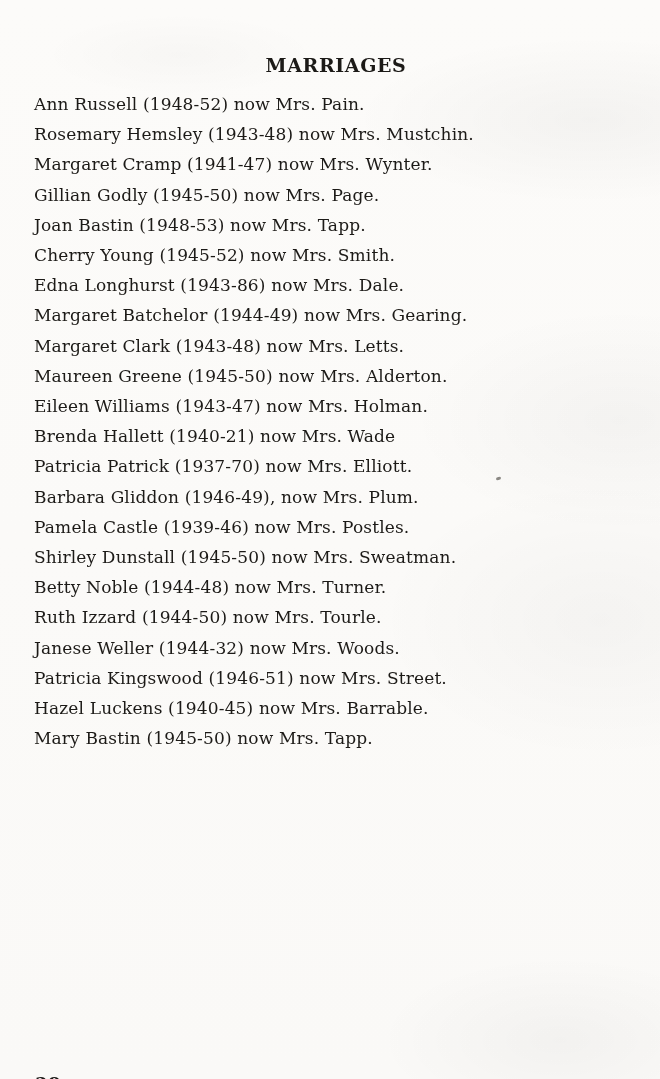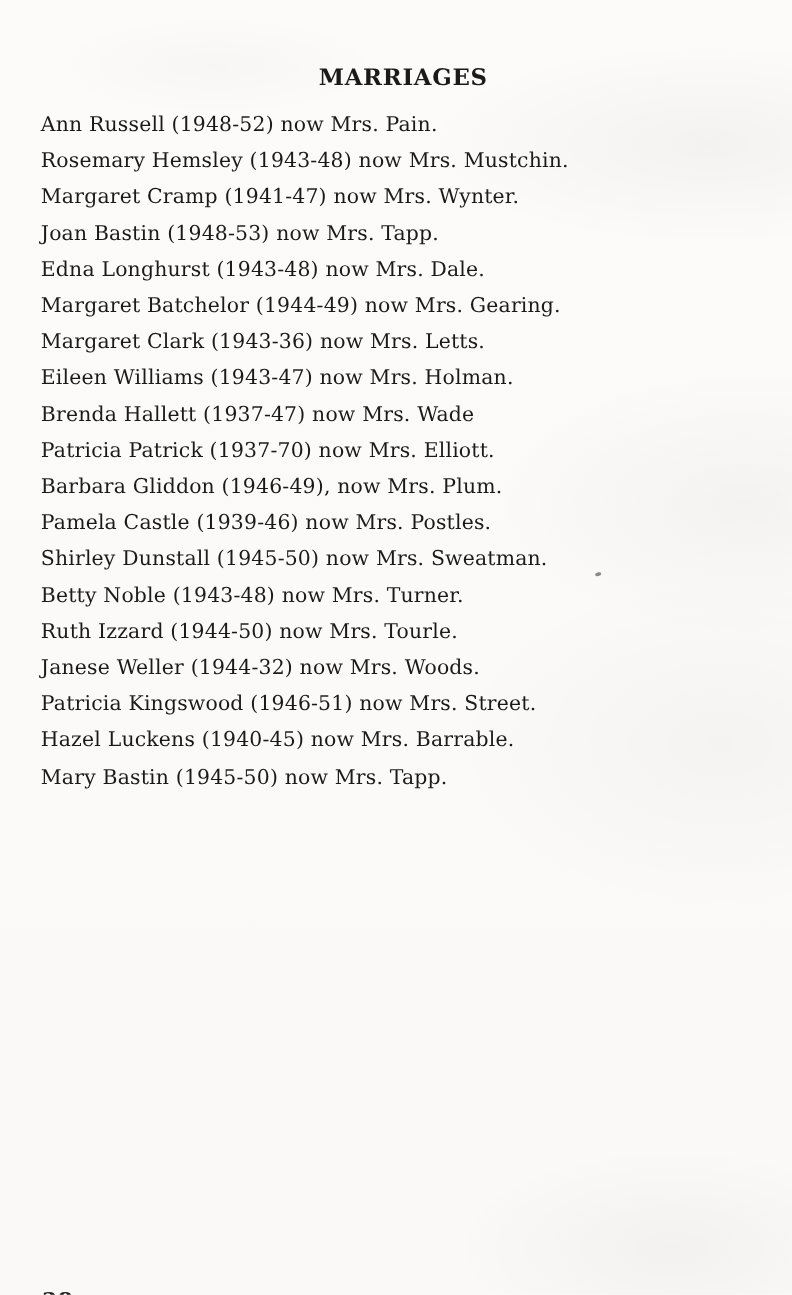--- a/index.html
+++ b/index.html
@@ -74,31 +74,34 @@
 <body>
 
 <div class="page">
 
   <h1 class="title">MARRIAGES</h1>
 
   <div class="entries">
     <div class="entry">Ann Russell (1948-52) now Mrs. Pain.</div>
     <div class="entry">Rosemary Hemsley (1943-48) now Mrs. Mustchin.</div>
     <div class="entry">Margaret Cramp (1941-47) now Mrs. Wynter.</div>
+    <div class="entry">Gillian Godly (1945-50) now Mrs. Page.</div>
     <div class="entry">Joan Bastin (1948-53) now Mrs. Tapp.</div>
-    <div class="entry">Edna Longhurst (1943-48) now Mrs. Dale.</div>
+    <div class="entry">Cherry Young (1945-52) now Mrs. Smith.</div>
+    <div class="entry">Edna Longhurst (1943-86) now Mrs. Dale.</div>
     <div class="entry">Margaret Batchelor (1944-49) now Mrs. Gearing.</div>
-    <div class="entry">Margaret Clark (1943-36) now Mrs. Letts.</div>
+    <div class="entry">Margaret Clark (1943-48) now Mrs. Letts.</div>
+    <div class="entry">Maureen Greene (1945-50) now Mrs. Alderton.</div>
     <div class="entry">Eileen Williams (1943-47) now Mrs. Holman.</div>
-    <div class="entry">Brenda Hallett (1937-47) now Mrs. Wade</div>
+    <div class="entry">Brenda Hallett (1940-21) now Mrs. Wade</div>
     <div class="entry">Patricia Patrick (1937-70) now Mrs. Elliott.</div>
     <div class="entry">Barbara Gliddon (1946-49), now Mrs. Plum.</div>
     <div class="entry">Pamela Castle (1939-46) now Mrs. Postles.</div>
     <div class="entry">Shirley Dunstall (1945-50) now Mrs. Sweatman.</div>
-    <div class="entry">Betty Noble (1943-48) now Mrs. Turner.</div>
+    <div class="entry">Betty Noble (1944-48) now Mrs. Turner.</div>
     <div class="entry">Ruth Izzard (1944-50) now Mrs. Tourle.</div>
     <div class="entry">Janese Weller (1944-32) now Mrs. Woods.</div>
     <div class="entry">Patricia Kingswood (1946-51) now Mrs. Street.</div>
     <div class="entry">Hazel Luckens (1940-45) now Mrs. Barrable.</div>
     <div class="entry">Mary Bastin (1945-50) now Mrs. Tapp.</div>
   </div>
 
   <span class="ink-speck"></span>
 
   <div class="page-number">38</div>

